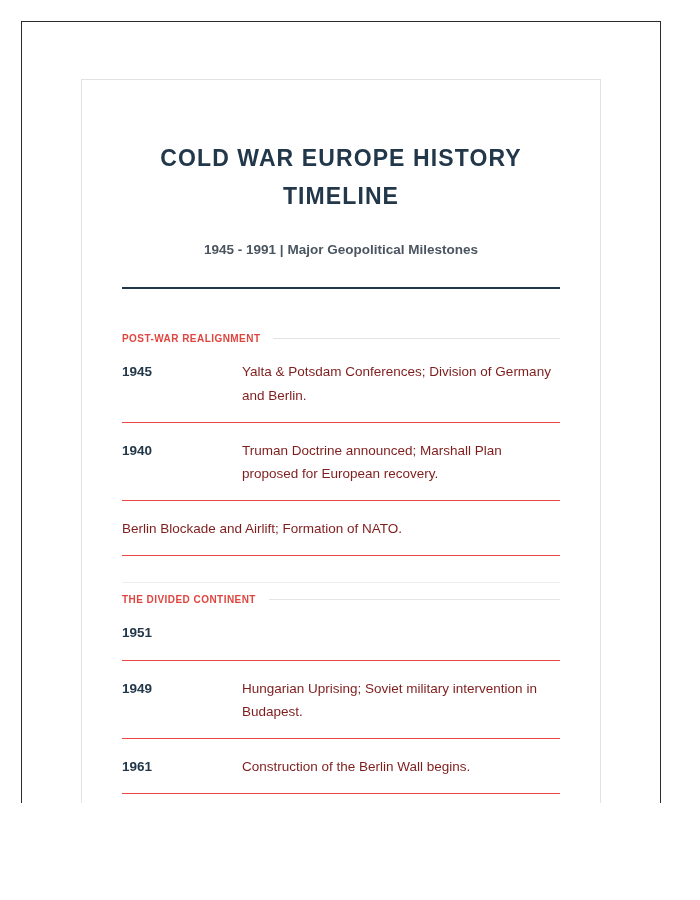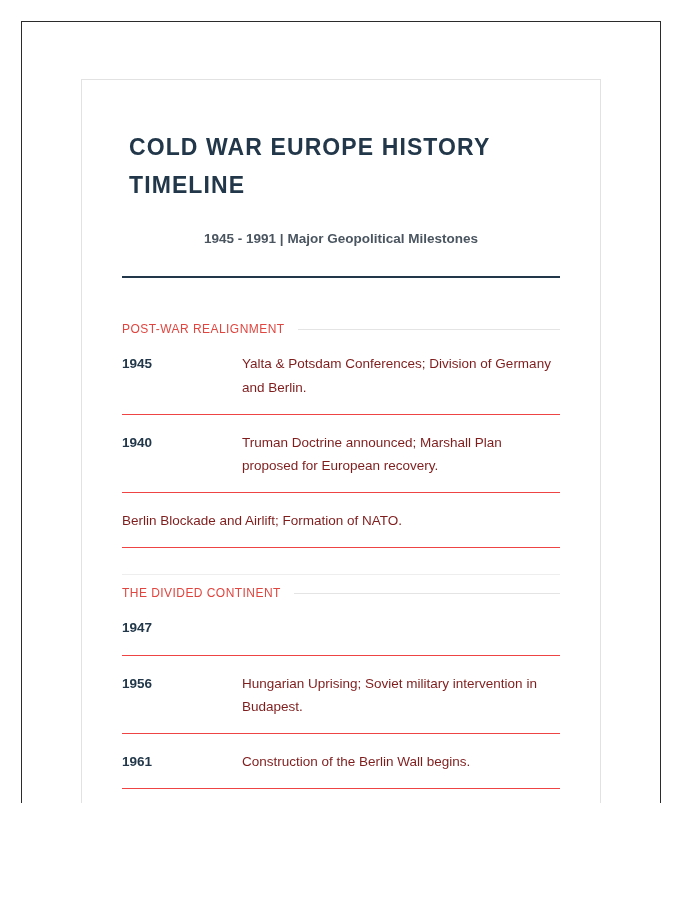--- a/index.html
+++ b/index.html
@@ -37,25 +37,26 @@
     width: 520px;
     height: 900px;
     border: 1px solid #e2e2e2;
     border-bottom: none;
     box-sizing: border-box;
     background: #ffffff;
     padding: 42px 40px 0 40px;
   }
 
   #page-title {
-    margin: 7px;
+    margin: 18px;
     font-size: 23px;
     font-weight: 700;
     letter-spacing: 1.1px;
     color: #22384a;
+    text-align: center;
     line-height: 1.65;
     text-transform: uppercase;
   }
 
   #page-subtitle {
     margin: 26px 0 0 0;
     font-size: 13.5px;
     color: #4a5560;
     text-align: center;
     font-weight: 700;
@@ -82,22 +83,22 @@
     gap: 13px;
     padding-top: 11px;
     border-top: 1px solid #eeeeee;
   }
   .section-block:first-child .section-heading {
     border-top: none;
     padding-top: 0;
   }
 
   .section-heading-label {
-    font-size: 12px;
-    font-weight: 400;
+    font-size: 10px;
+    font-weight: 700;
     letter-spacing: 0.45px;
     color: #e0453f;
     white-space: nowrap;
     text-transform: uppercase;
     text-align: center;
   }
 
   .section-heading-rule {
     flex: 1 1 auto;
     height: 1px;
@@ -155,24 +156,24 @@
           <div class="timeline-row">
             <div class="timeline-row-description">Berlin Blockade and Airlift; Formation of NATO.</div>
           </div>
         </div>
         <div class="section-block">
           <div class="section-heading">
             <span class="section-heading-label">THE DIVIDED CONTINENT</span>
             <span class="section-heading-rule"></span>
           </div>
           <div class="timeline-row">
-            <div class="timeline-row-date">1947</div>
+            <div class="timeline-row-date">1951</div>
           </div>
           <div class="timeline-row">
-            <div class="timeline-row-date">1956</div>
+            <div class="timeline-row-date">1949</div>
             <div class="timeline-row-description">Hungarian Uprising; Soviet military intervention in Budapest.</div>
           </div>
           <div class="timeline-row">
             <div class="timeline-row-date">1961</div>
             <div class="timeline-row-description">Construction of the Berlin Wall begins.</div>
           </div>
           <div class="timeline-row">
             <div class="timeline-row-date">1968</div>
             <div class="timeline-row-description">Prague Spring; Warsaw Pact invasion of Czechoslovakia.</div>
           </div>

